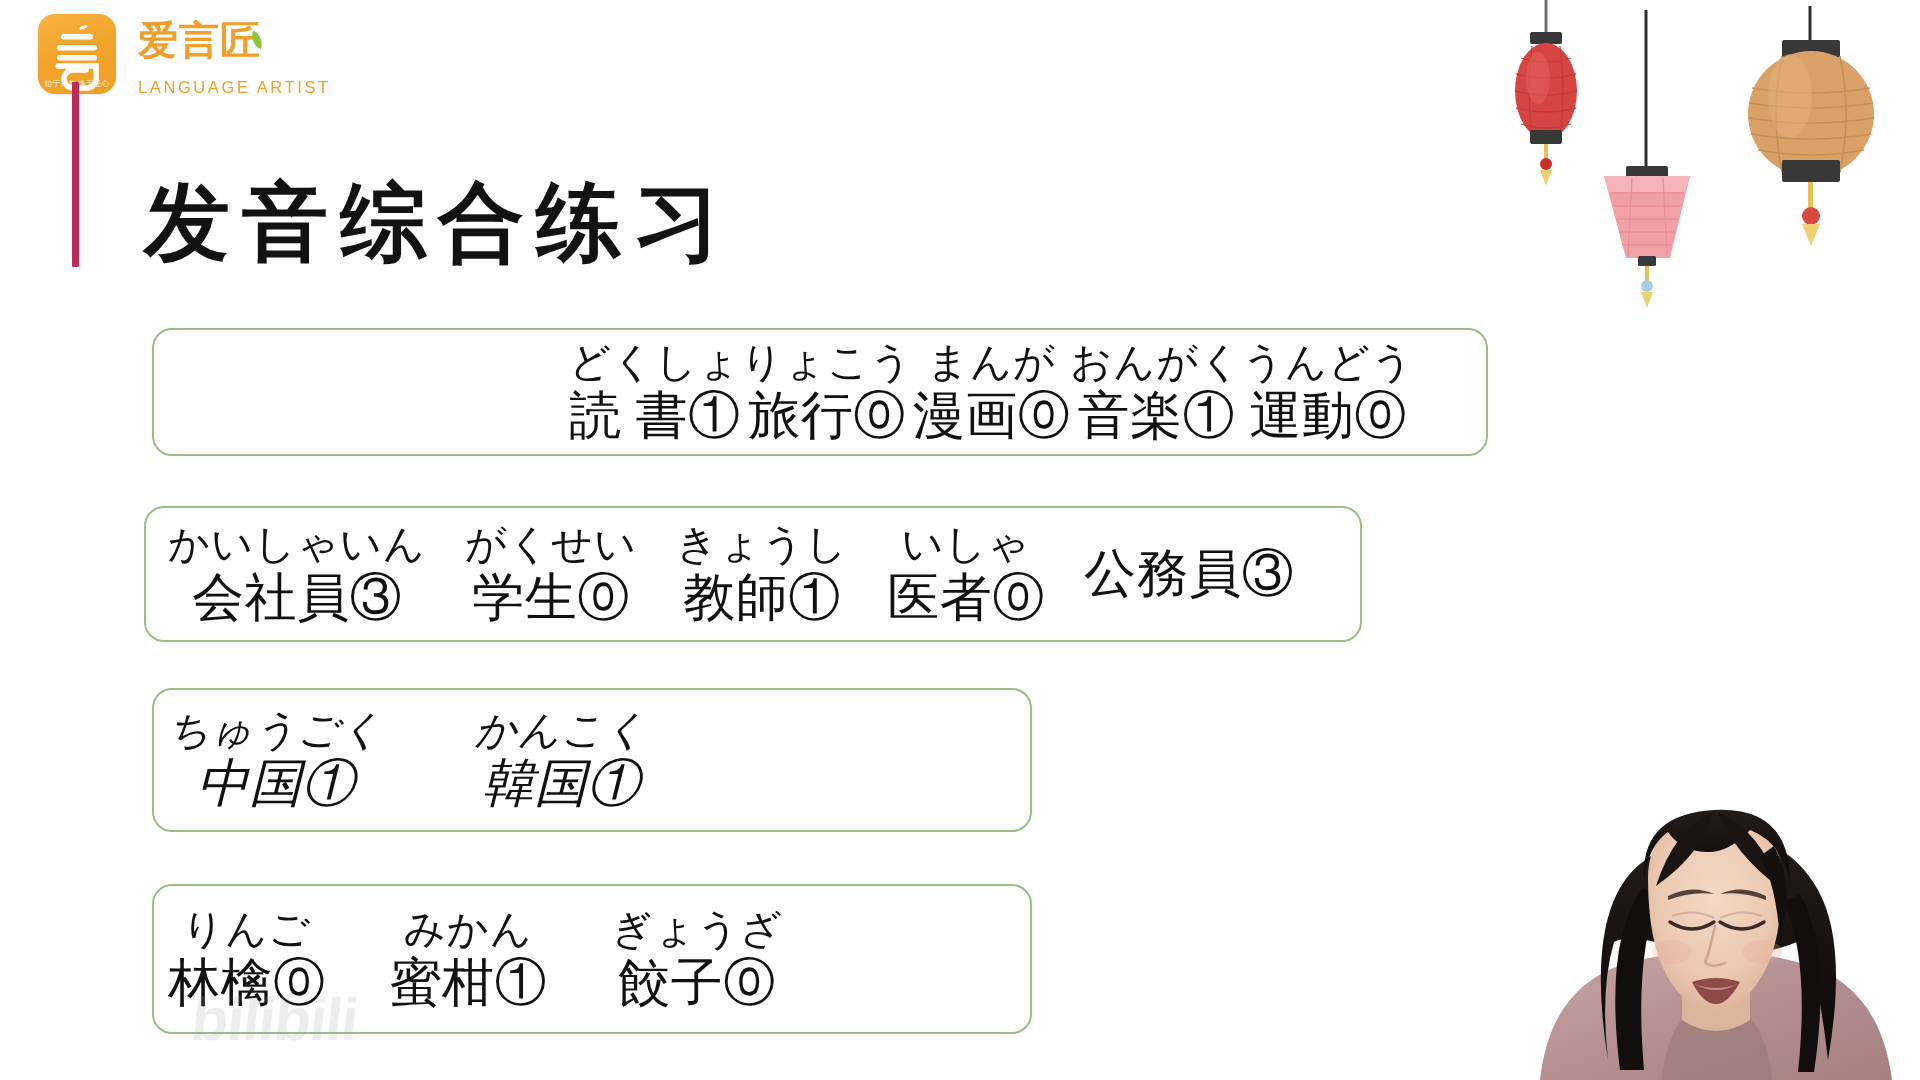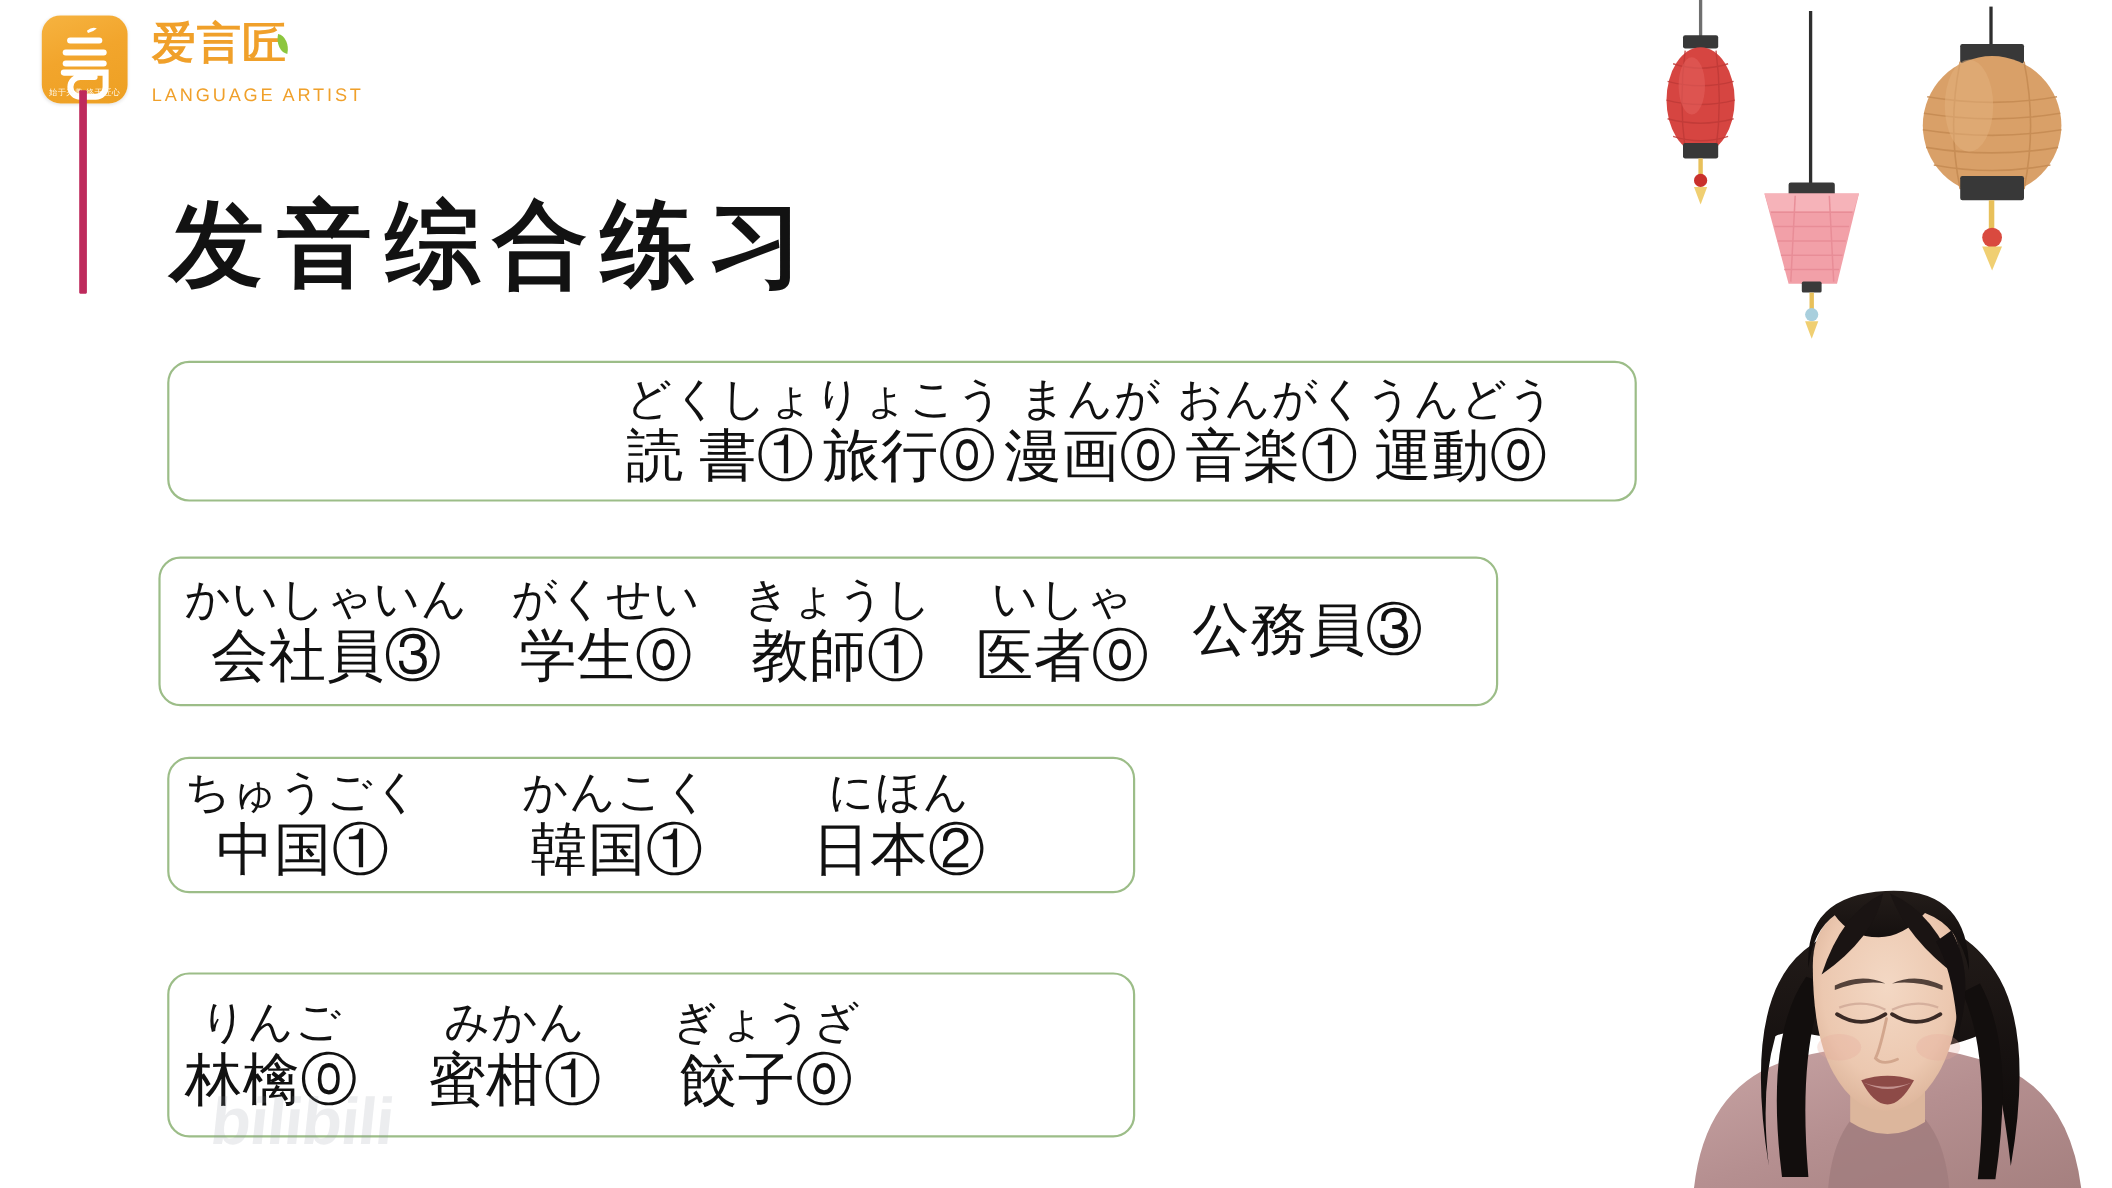--- a/index.html
+++ b/index.html
@@ -43,21 +43,21 @@
     margin-top:18px;font-size:16.5px;letter-spacing:2.6px;color:#f0a02a;
     font-family:"Liberation Sans","DejaVu Sans",sans-serif;white-space:nowrap;
   }
 
   .accent-bar{
     position:absolute;left:72px;top:82px;width:7px;height:185px;
     background:#be2a5c;border-radius:1px;
   }
 
   .page-title{
-    position:absolute;left:154px;top:120px;
+    position:absolute;left:144px;top:120px;
     font-size:86px;line-height:1.05;color:#121212;
     letter-spacing:12px;white-space:nowrap;
     font-family:"Liberation Serif","DejaVu Serif",serif;
     font-weight:700;
   }
 
   
   .lanterns{position:absolute;left:1480px;top:-4px;width:440px;height:330px;}
   .lanterns svg{display:block;}
 
@@ -79,21 +79,21 @@
     line-height:1.14;white-space:nowrap;
     font-family:"Liberation Serif","DejaVu Serif",serif;
     color:#111;
   }
   .kana{font-size:41px;letter-spacing:1px;}
   .kanji{font-size:52px;letter-spacing:.5px;}
 
   
   #box-1{left:152px;top:328px;width:1336px;height:128px;}
   #box-2{left:144px;top:506px;width:1218px;height:136px;}
-  #box-3{left:152px;top:688px;width:880px;height:124px;}
+  #box-3{left:152px;top:688px;width:880px;height:144px;font-style:italic;}
   #box-4{left:152px;top:884px;width:880px;height:150px;}
 
   
   .watermark{
     position:absolute;left:192px;top:985px;
     font-size:60px;font-weight:700;letter-spacing:-1px;
     color:rgba(140,150,160,.17);
     font-family:"Liberation Sans","DejaVu Sans",sans-serif;
     transform:skewX(-6deg);
     user-select:none;pointer-events:none;
@@ -259,24 +259,20 @@
 
   <div class="vbox" id="box-3" style="border-color: rgb(156, 189, 136);">
     <div class="vrow" style="justify-content:flex-start;gap:92px;padding-left:14px;">
       <div class="vitem">
         <span class="kana">ちゅうごく</span>
         <span class="kanji">中国①</span>
       </div>
       <div class="vitem">
         <span class="kana">かんこく</span>
         <span class="kanji">韓国①</span>
-      </div>
-      <div class="vitem">
-        <span class="kana">にほん</span>
-        <span class="kanji">日本②</span>
       </div>
     </div>
   </div>
 
   <div class="vbox" id="box-4" style="border-color: rgb(156, 189, 136);">
     <div class="vrow" style="justify-content:flex-start;gap:64px;padding-left:14px;">
       <div class="vitem">
         <span class="kana">りんご</span>
         <span class="kanji">林檎⓪</span>
       </div>

